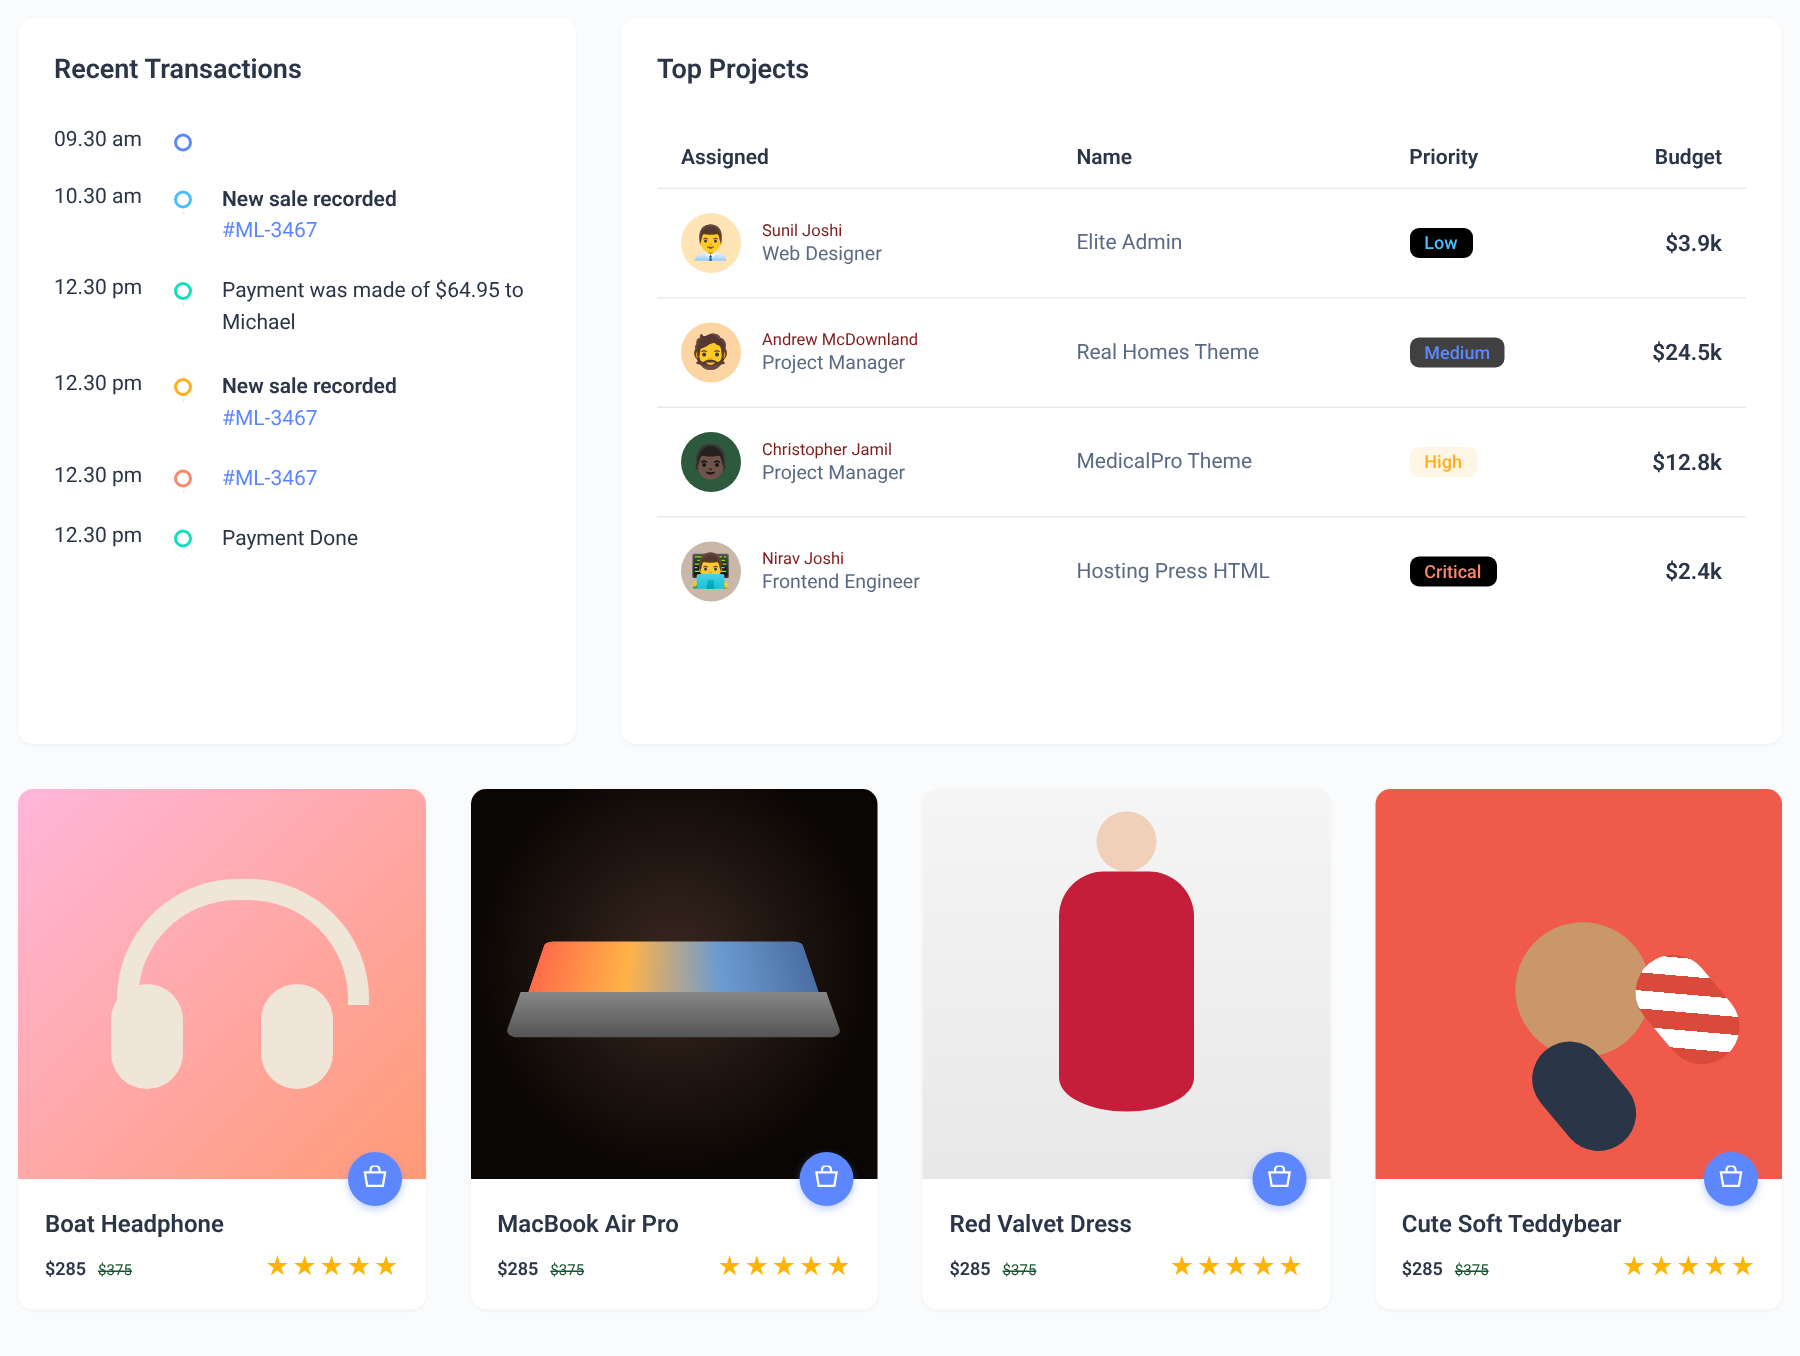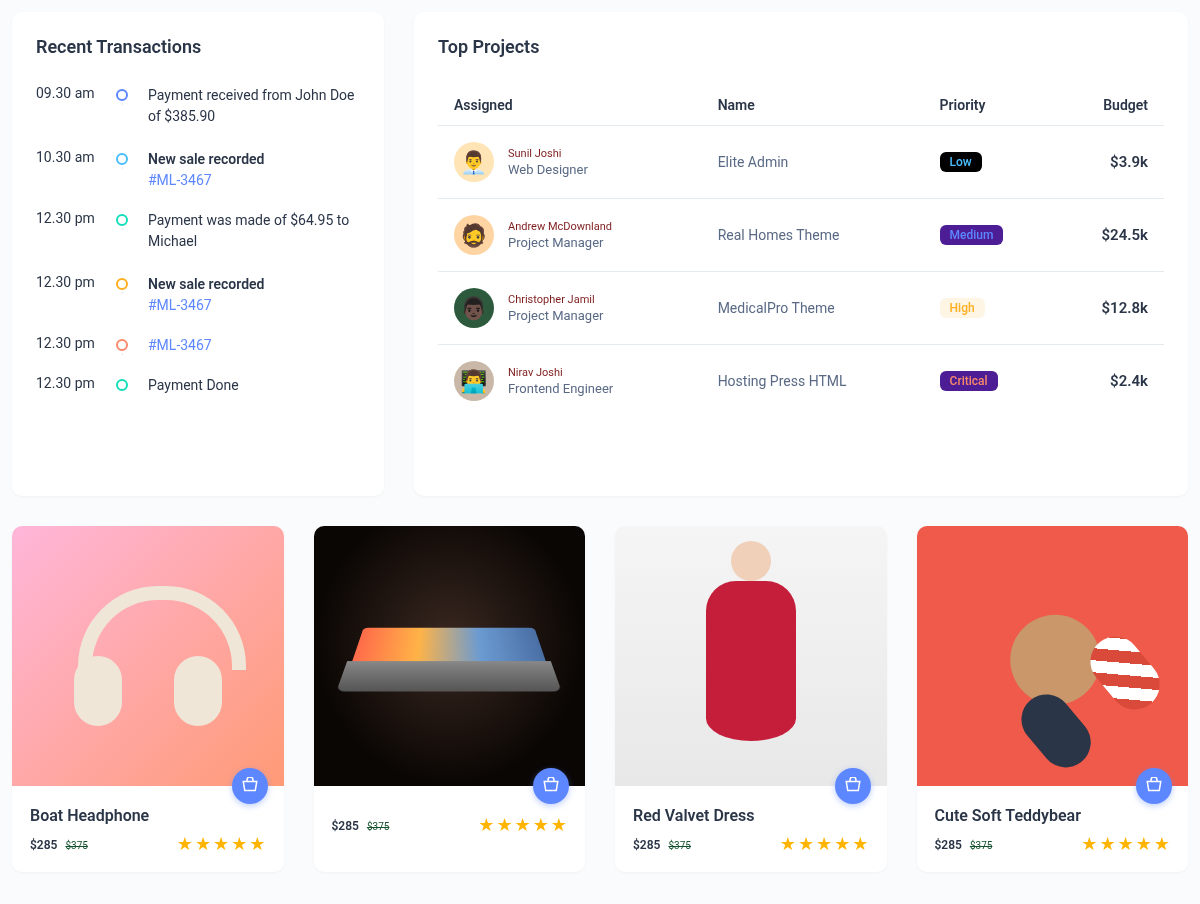--- a/index.html
+++ b/index.html
@@ -114,23 +114,23 @@
 .assignee-role { font-size: 13px; color: #5a6a85; margin-top: 2px; }
 .proj-name { color: #5a6a85; }
 .chip {
   display: inline-block;
   padding: 3px 10px;
   border-radius: 6px;
   font-size: 12px;
   font-weight: 500;
 }
 .chip-low { background: #000000; color: #49beff; }
-.chip-medium { background: #4c1d95; color: #5d87ff; }
+.chip-medium { background: #404040; color: #5d87ff; }
 .chip-high { background: #fef5e5; color: #ffae1f; }
-.chip-critical { background: #4c1d95; color: #fa896b; }
+.chip-critical { background: #000000; color: #fa896b; }
 .budget { font-weight: 600; font-size: 15px; }
 
 .products-row { display: flex; gap: 30px; }
 .product-card {
   flex: 1;
   background: #fff;
   border-radius: 10px;
   box-shadow: 0 1px 3px rgba(0,0,0,0.04);
   overflow: visible;
   position: relative;
@@ -223,24 +223,20 @@
 
 <div class="top-row">
   <div class="card transactions-card">
     <h2 class="card-title">Recent Transactions</h2>
     <div class="timeline" id="timeline">
         <div class="timeline-item">
     <div class="timeline-time">09.30 am</div>
     <div class="timeline-dot-wrap">
       <div class="timeline-dot dot-primary"></div>
       <div class="timeline-line"></div>
-    </div>
-    <div class="timeline-content">
-      <div class="timeline-text ">Payment received from John Doe of $385.90</div>
-
     </div>
         </div>
         <div class="timeline-item">
     <div class="timeline-time">10.30 am</div>
     <div class="timeline-dot-wrap">
       <div class="timeline-dot dot-secondary"></div>
       <div class="timeline-line"></div>
     </div>
     <div class="timeline-content">
       <div class="timeline-text bold">New sale recorded</div>
@@ -398,20 +394,21 @@
     <div class="product-img img-macbook">
       <div class="mb-shape"></div>
     </div>
     <div class="cart-fab">
       <svg width="18" height="18" viewBox="0 0 24 24" fill="none" stroke="#fff" stroke-width="2">
         <path d="M3 6h18l-2 12H5L3 6z"></path>
           <path d="M8 6V4a4 4 0 0 1 8 0v2"></path>
       </svg>
     </div>
     <div class="product-body">
+      <div class="product-name">MacBook Air Pro</div>
       <div class="product-footer">
         <div>
           <span class="price-current">$285</span>
           <span class="price-old">$375</span>
         </div>
         <div class="stars">
             <span class="star">★</span>
             <span class="star">★</span>
             <span class="star">★</span>
             <span class="star">★</span>

